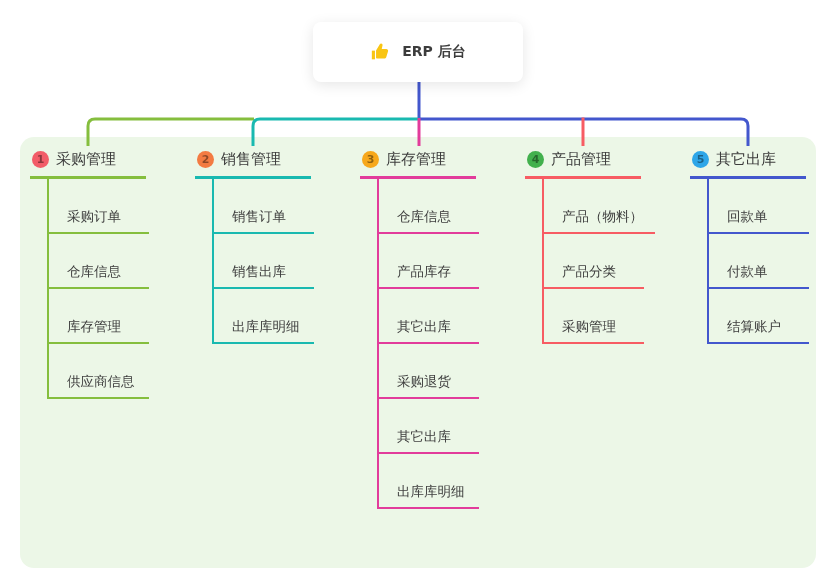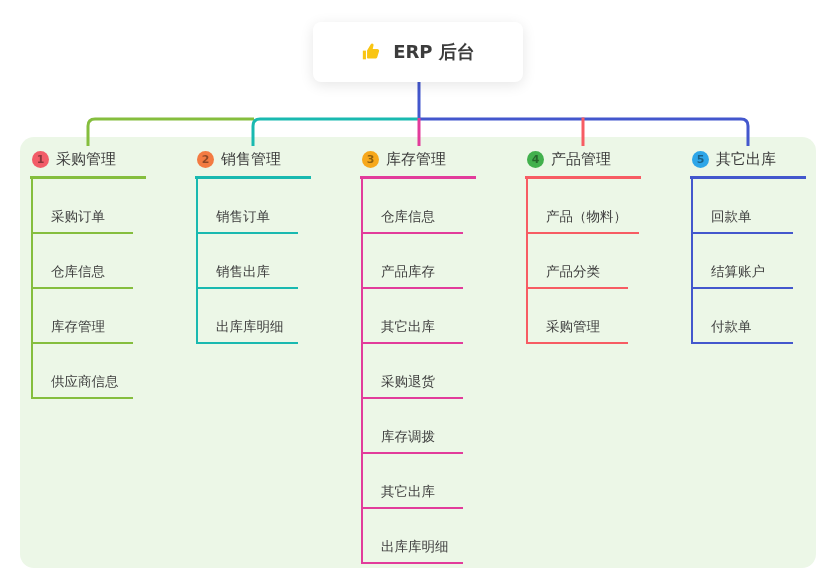--- a/index.html
+++ b/index.html
@@ -21,21 +21,21 @@
     border-radius:14px;
   }
   .root-node{
     position:absolute;
     left:313px;top:22px;
     width:210px;height:60px;
     background:#ffffff;
     border-radius:8px;
     box-shadow:0 3px 14px rgba(0,0,0,0.10);
     display:flex;align-items:center;justify-content:center;gap:10px;
-    font-size:18px;font-weight:600;color:var(--text,#3C3C3C);
+    font-size:14px;font-weight:600;color:var(--text,#3C3C3C);
     z-index:3;
   }
   .thumb-icon{width:22px;height:22px;display:inline-flex;}
   svg.connectors{
     position:absolute;left:0;top:0;z-index:2;
     pointer-events:none;
   }
   svg.connectors path{fill:none;stroke-width:3px;}
   .p1{stroke:var(--branch1);}
   .p2{stroke:var(--branch2);}
@@ -63,21 +63,21 @@
     flex:0 0 auto;
     width:17px;height:17px;border-radius:50%;
     background:var(--b);
     color:rgba(0,0,0,0.42);
     font-size:11px;font-weight:bold;
     display:flex;align-items:center;justify-content:center;
     line-height:1;
   }
   .children{
     width:max-content;
-    margin-left:1px;
+    margin-left:17px;
     border-left:2px solid var(--c);
   }
   .child{
     height:55px;box-sizing:border-box;
     min-width:100px;width:max-content;
     padding:29px 12px 9px 18px;
     border-bottom:2px solid var(--c);
     font-size:13.5px;color:#3e3e3e;
     white-space:nowrap;
   }
@@ -136,21 +136,20 @@
   <div class="branch col-3">
     <div class="branch-label">
       <span class="badge">3</span>
       <span>库存管理</span>
     </div>
     <div class="children">
       <div class="child">仓库信息</div>
       <div class="child">产品库存</div>
       <div class="child">其它出库</div>
       <div class="child">采购退货</div>
-      <div class="child">库存调拨</div>
       <div class="child">其它出库</div>
       <div class="child">出库库明细</div>
     </div>
   </div>
 
   <div class="branch col-4">
     <div class="branch-label">
       <span class="badge">4</span>
       <span>产品管理</span>
     </div>
@@ -161,18 +160,18 @@
     </div>
   </div>
 
   <div class="branch col-5">
     <div class="branch-label">
       <span class="badge">5</span>
       <span>其它出库</span>
     </div>
     <div class="children">
       <div class="child">回款单</div>
+      <div class="child">付款单</div>
       <div class="child">结算账户</div>
-      <div class="child">付款单</div>
     </div>
   </div>
 
 </div>
 
 </body></html>

